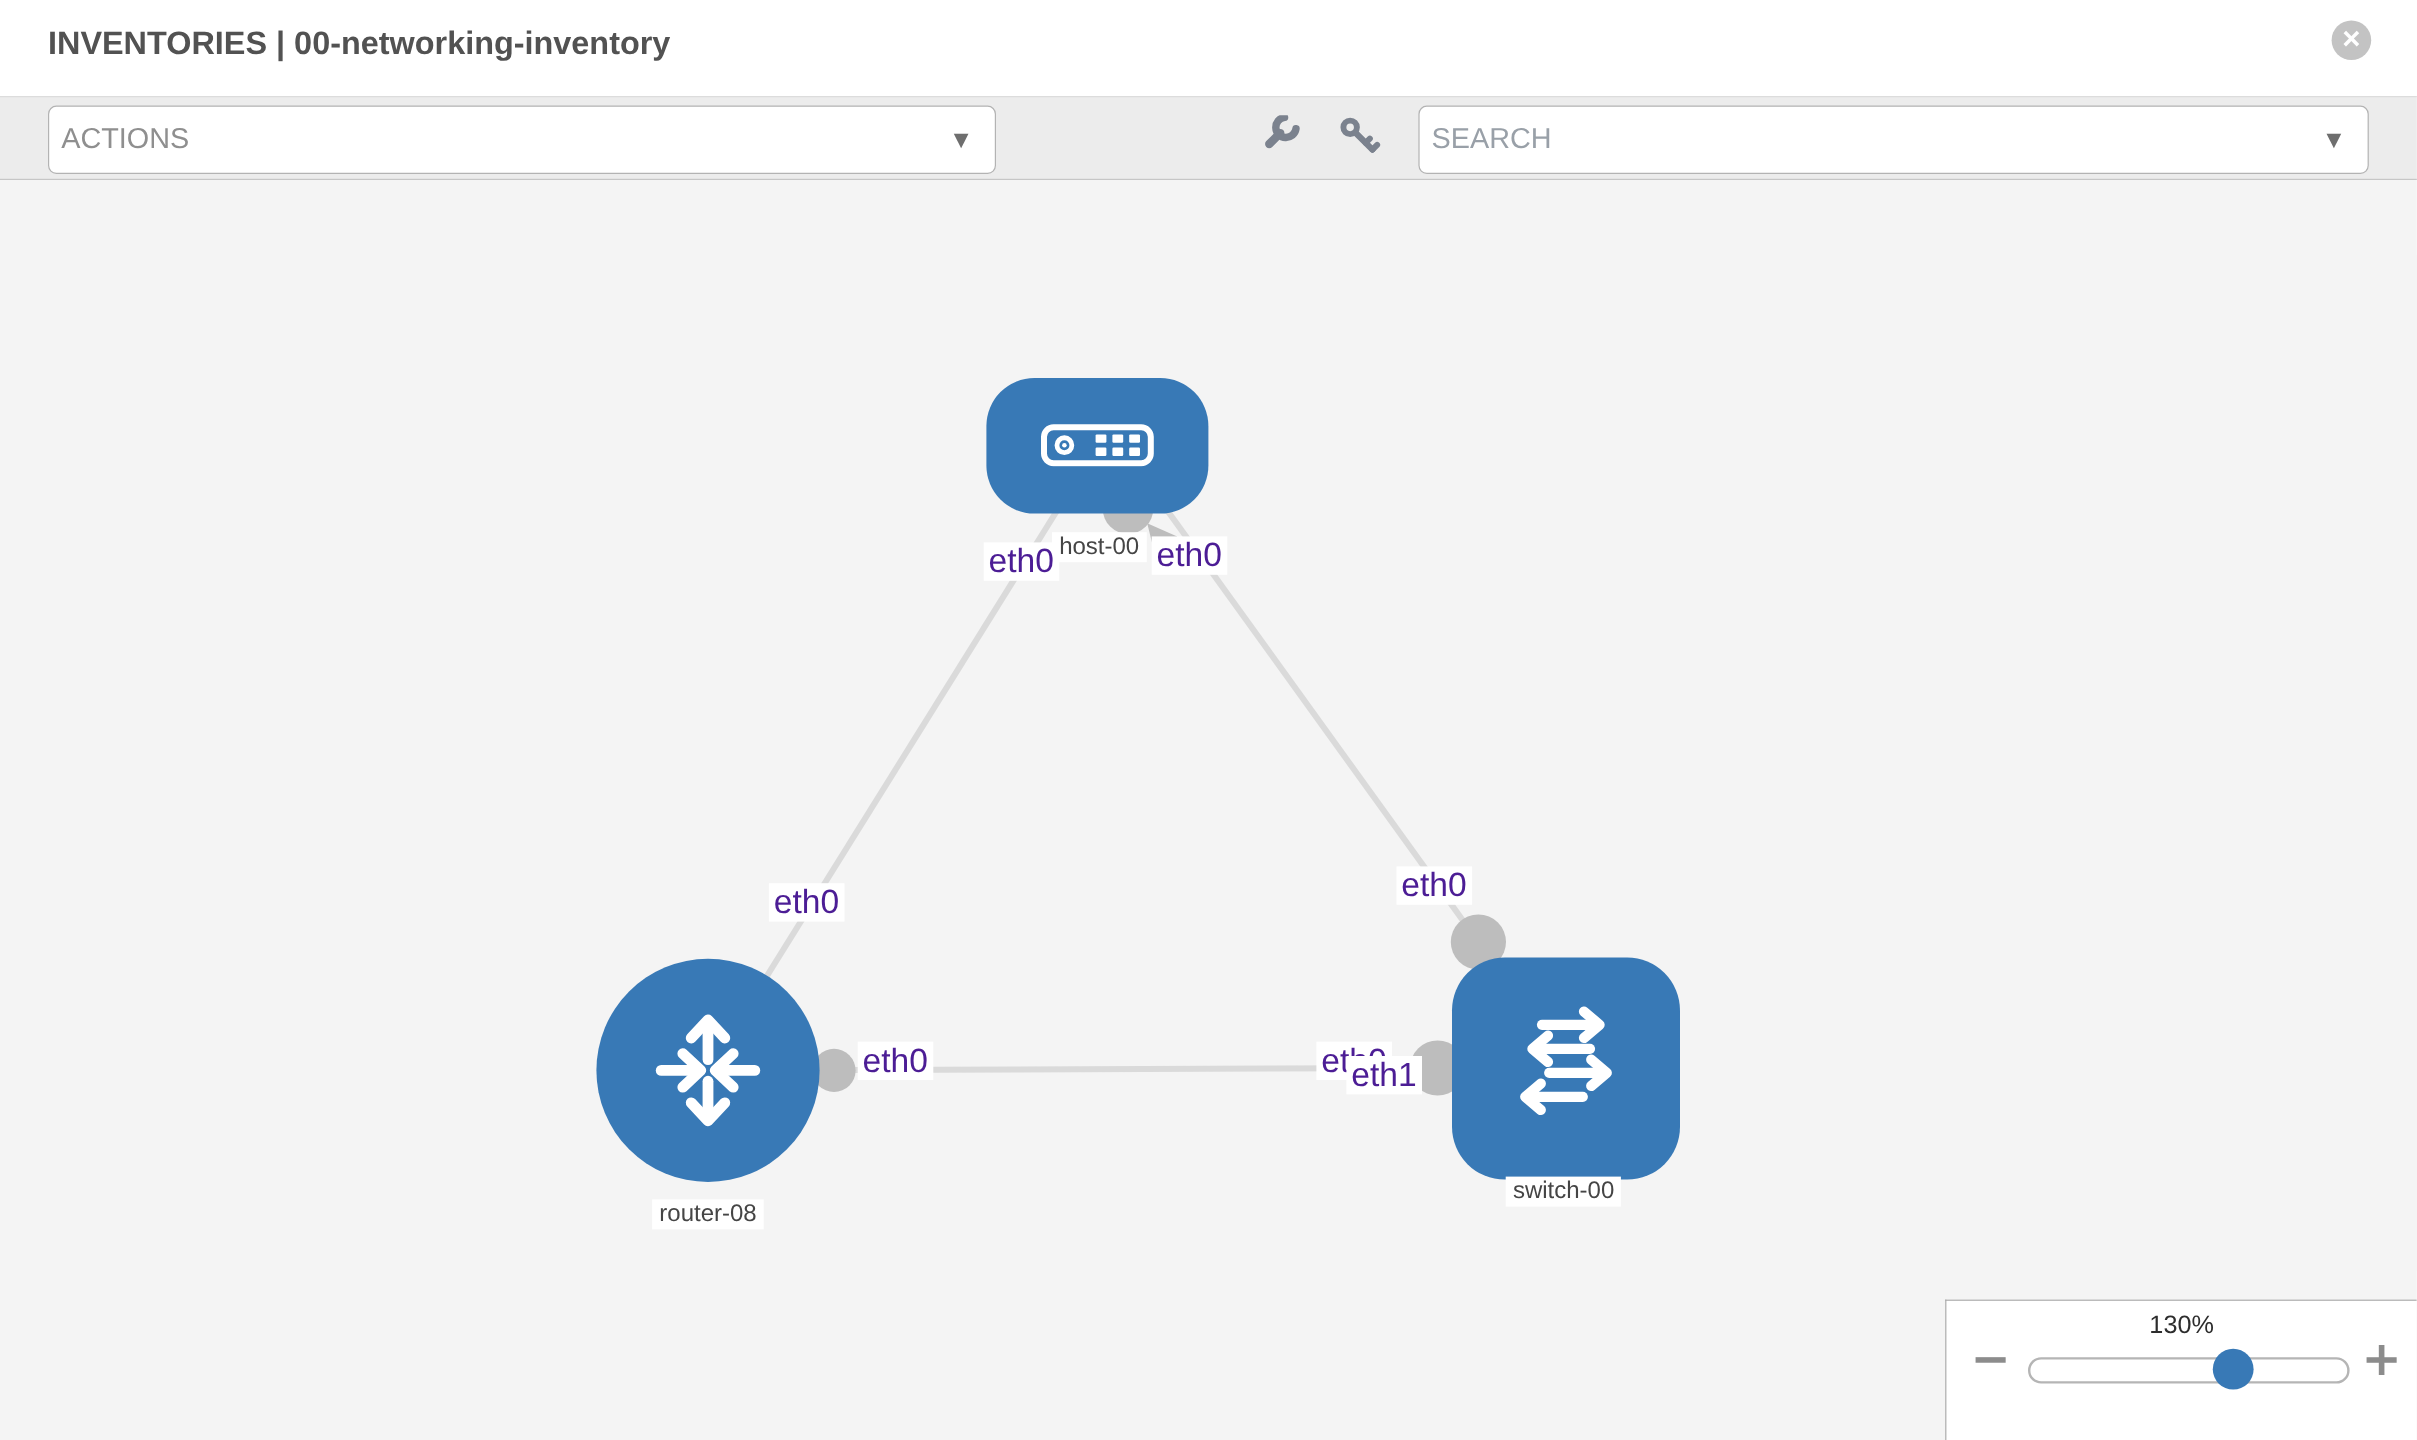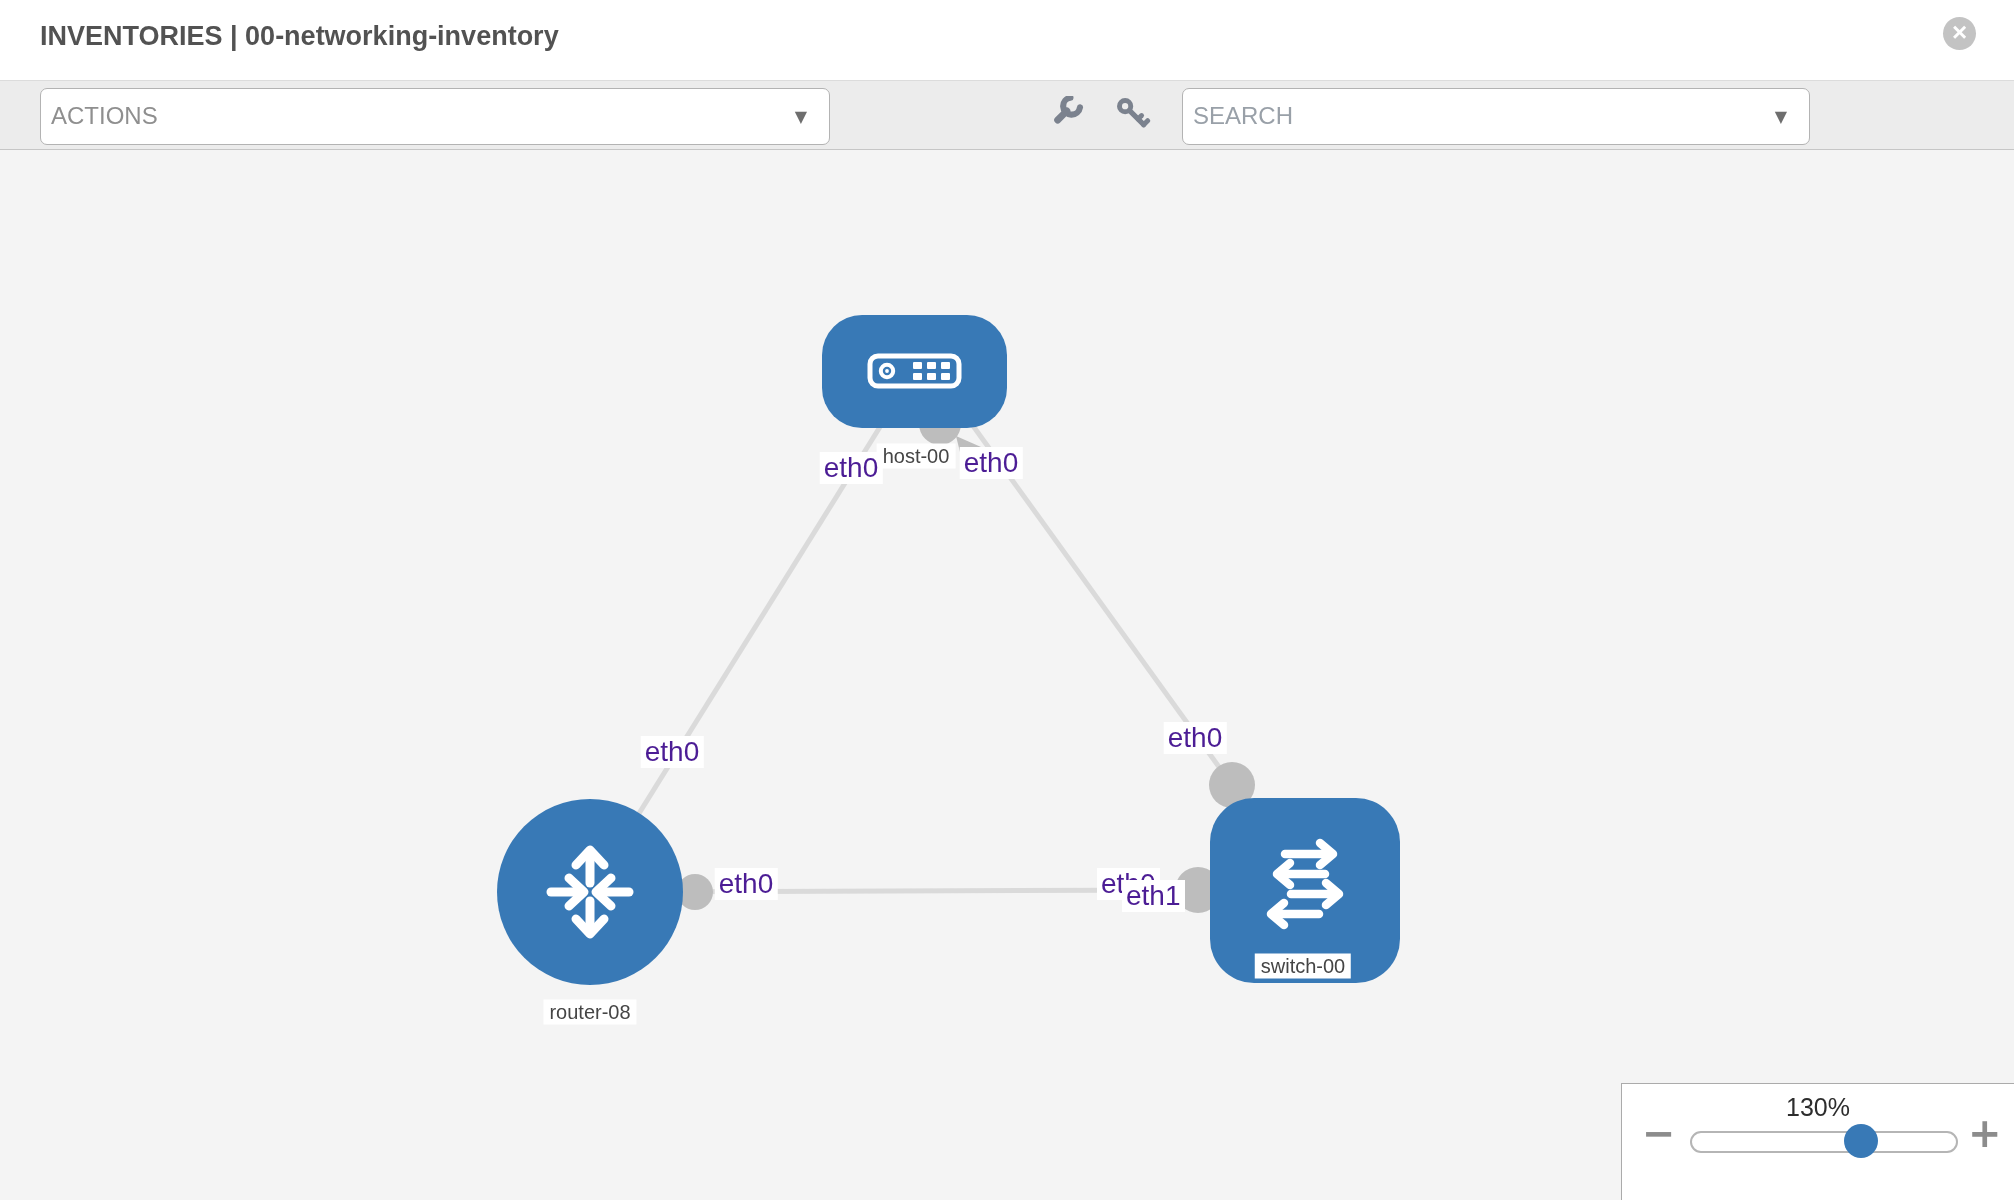--- a/index.html
+++ b/index.html
@@ -8,42 +8,42 @@
   
   .header { position:absolute; top:0; left:0; width:2014px; height:64px; background:#fff; }
   .page-title { position:absolute; left:40px; top:0; line-height:72px; font-size:27px; font-weight:bold; color:#525252; white-space:nowrap; }
   .close-btn { position:absolute; left:1943px; top:17px; width:33px; height:33px; border-radius:50%; background:#c3c3c3; color:#fff; text-align:center; line-height:31px; font-size:26px; font-weight:bold; cursor:pointer; }
 
   
   .toolbar { position:absolute; top:80px; left:0; width:2014px; height:70px; background:#ececec; border-top:1px solid #dcdcdc; border-bottom:1px solid #c6c6c6; }
   .combo { position:absolute; top:7px; height:57px; background:#fff; border:1px solid #b3b3b3; border-radius:7px; font-size:24px; line-height:54px; padding-left:10px; cursor:pointer; }
   .combo .caret { position:absolute; right:22px; top:1px; color:#6e6e6e; font-size:16px; font-family:"DejaVu Sans",sans-serif; }
   .combo-actions { left:40px; width:790px; color:#8f8f8f; }
-  .combo-search { left:1182px; width:628px; color:#99a0a8; }
+  .combo-search { left:1182px; width:792px; color:#99a0a8; }
   .tool-icon { position:absolute; top:15px; cursor:pointer; }
   .tool-icon.wrench { left:1048px; }
   .tool-icon.key { left:1115px; }
 
   
   .canvas { position:absolute; top:150px; left:0; width:2014px; height:1050px; background:#f4f4f4; overflow:hidden; }
   .edges { position:absolute; top:0; left:0; }
 
   .node { position:absolute; background:#3879b6; cursor:pointer; }
   .node svg { position:absolute; }
   .node-host { left:822px; top:165px; width:185px; height:113px; border-radius:40px; }
   .node-router { left:497px; top:649px; width:186px; height:186px; border-radius:50%; }
   .node-switch { left:1210px; top:648px; width:190px; height:185px; border-radius:44px; }
 
   .node-label { position:absolute; transform:translate(-50%,-50%); background:#fff; color:#454545; font-size:20px; padding:1px 6px; white-space:nowrap; }
   .eth-label { position:absolute; transform:translate(-50%,-50%); background:#fff; color:#4c1d95; font-size:28px; padding:0 4px; white-space:nowrap; }
   .eth-label.anchor-left { transform:translate(0,-50%); }
 
   
   .zoom-panel { position:absolute; right:0; bottom:0; width:393px; height:117px; background:#fff; border-top:1px solid #ababab; border-left:1px solid #ababab; }
-  .zoom-value { position:absolute; top:9px; left:0; width:100%; text-align:center; font-size:25px; color:#2d2d2d; }
+  .zoom-value { position:absolute; top:9px; left:0; width:100%; text-align:center; font-size:21px; color:#2d2d2d; }
   .zoom-minus, .zoom-plus { position:absolute; top:28px; font-size:40px; font-weight:bold; color:#8c8c8c; line-height:42px; cursor:pointer; font-family:"DejaVu Sans",sans-serif; }
   .zoom-minus { left:20px; }
   .zoom-plus { left:346px; }
   .zoom-track { position:absolute; left:68px; top:47px; width:268px; height:22px; background:#fff; border:2px solid #b5b5b5; border-radius:13px; cursor:pointer; }
   .zoom-knob { position:absolute; left:152px; top:-9px; width:34px; height:34px; border-radius:50%; background:#3879b6; cursor:grab; }
 </style>
 </head>
 <body>
 
 <div class="header">
@@ -135,21 +135,21 @@
         <line x1="46" y1="64" x2="89" y2="64"></line>
           <polyline points="81,53 94,64 81,75"></polyline>
         <line x1="74" y1="84" x2="31" y2="84"></line>
           <polyline points="39,73 26,84 39,95"></polyline>
       </g>
     </svg>
   </div>
 
   <div class="node-label" style="left:916px; top:306px;">host-00</div>
   <div class="node-label" style="left:590px; top:862px;">router-08</div>
-  <div class="node-label" style="left:1303px; top:816px;">switch-00</div>
+  <div class="node-label" style="left:1303px; top:843px;">switch-00</div>
 
   <div class="eth-label" style="left:851px; top:318px;">eth0</div>
   <div class="eth-label" style="left:991px; top:313px;">eth0</div>
   <div class="eth-label" style="left:672px; top:602px;">eth0</div>
   <div class="eth-label" style="left:1195px; top:588px;">eth0</div>
   <div class="eth-label" style="left:746px; top:734px;">eth0</div>
   <div class="eth-label anchor-left" style="left:1097px; top:734px;">eth0</div>
   <div class="eth-label anchor-left" style="left:1122px; top:734px;margin-top:12px;">eth1</div>
 
   <div class="zoom-panel">

